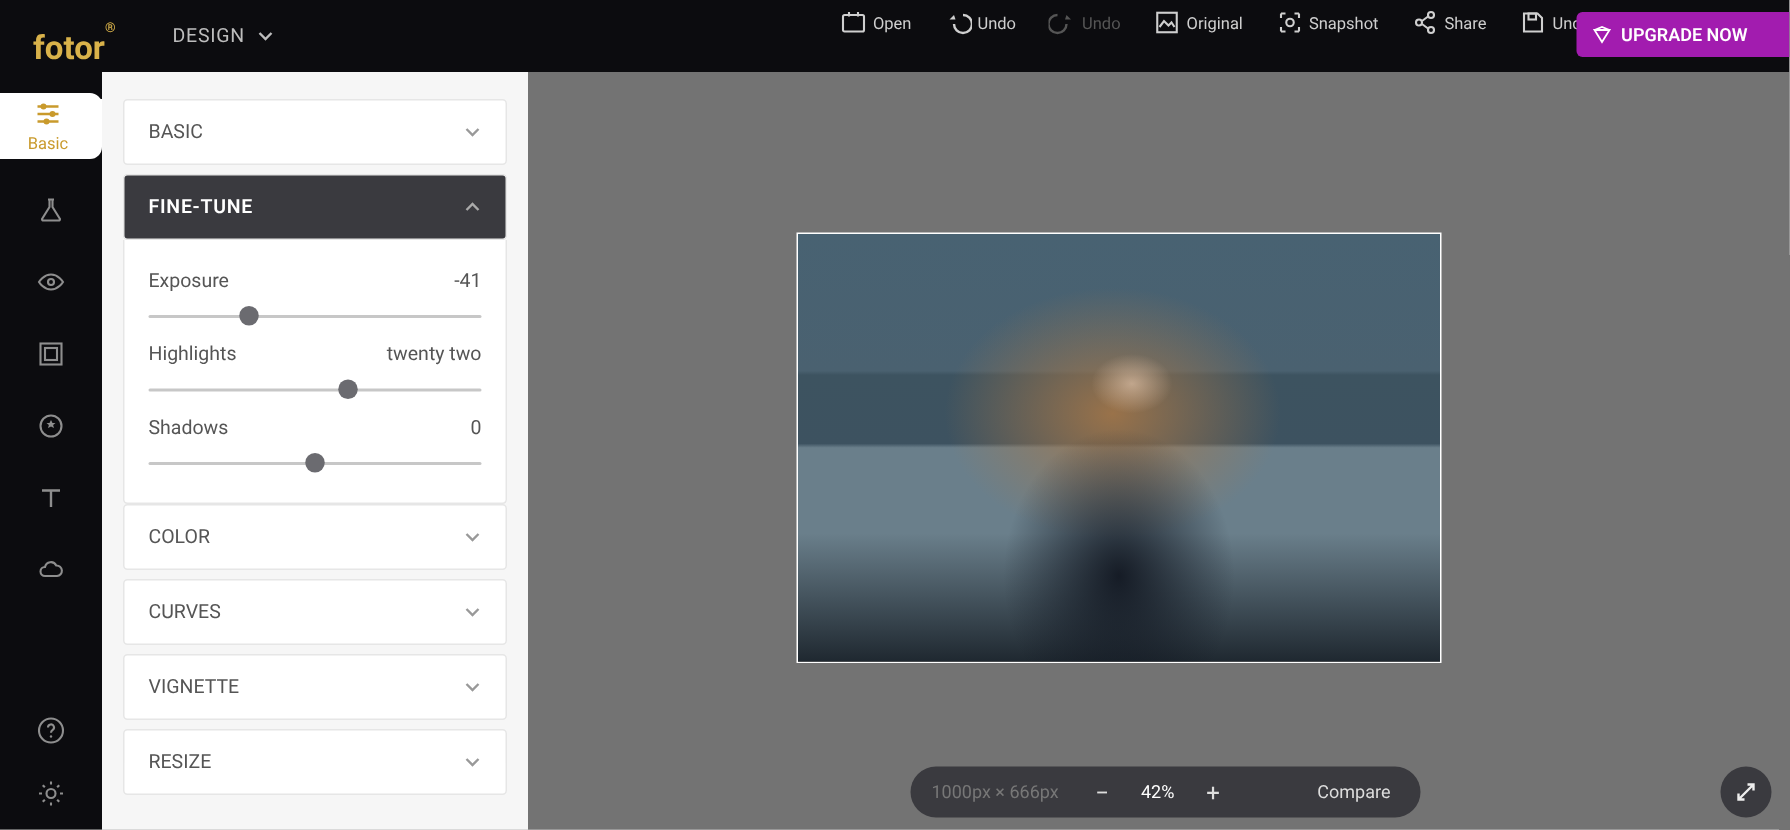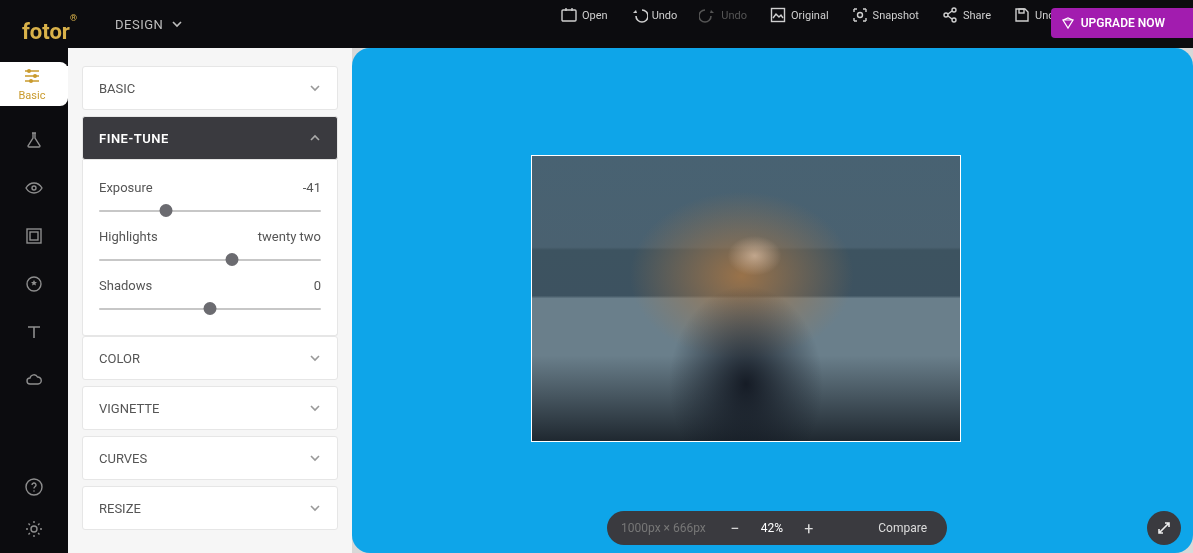--- a/index.html
+++ b/index.html
@@ -196,22 +196,21 @@
   transform:translateX(-50%);
 }
 
 
 .canvas-area{
   position:absolute;
   left:352px;
   top:48px;
   right:0;
   bottom:0;
-  background:#0ea5e9;
-  border-radius:18px;
+  background:#737373;
 }
 .photo{
   position:absolute;
   left:180px;
   top:108px;
   width:428px;
   height:285px;
   background:
     radial-gradient(ellipse 160px 120px at 49% 42%, rgba(170,120,70,0.85), rgba(170,120,70,0) 70%),
     linear-gradient(to bottom, #486272 0%, #4a6170 32%, #3d5360 33%, #3d5260 49%, #6a7f8b 50%, #6a7f8b 70%,  #1f2830 100%);
@@ -485,29 +484,29 @@
 
   <div class="section">
     <span>COLOR</span>
     <span class="chev">
         <svg width="12" height="12" viewBox="0 0 12 12">
           <path d="M2 4l4 4 4-4" stroke="#999" stroke-width="1.6" fill="none"></path>
         </svg>
       </span>
   </div>
   <div class="section">
-    <span>VIGNETTE</span>
+    <span>CURVES</span>
     <span class="chev">
         <svg width="12" height="12" viewBox="0 0 12 12">
           <path d="M2 4l4 4 4-4" stroke="#999" stroke-width="1.6" fill="none"></path>
         </svg>
       </span>
   </div>
   <div class="section">
-    <span>CURVES</span>
+    <span>VIGNETTE</span>
     <span class="chev">
         <svg width="12" height="12" viewBox="0 0 12 12">
           <path d="M2 4l4 4 4-4" stroke="#999" stroke-width="1.6" fill="none"></path>
         </svg>
       </span>
   </div>
   <div class="section">
     <span>RESIZE</span>
     <span class="chev">
         <svg width="12" height="12" viewBox="0 0 12 12">

